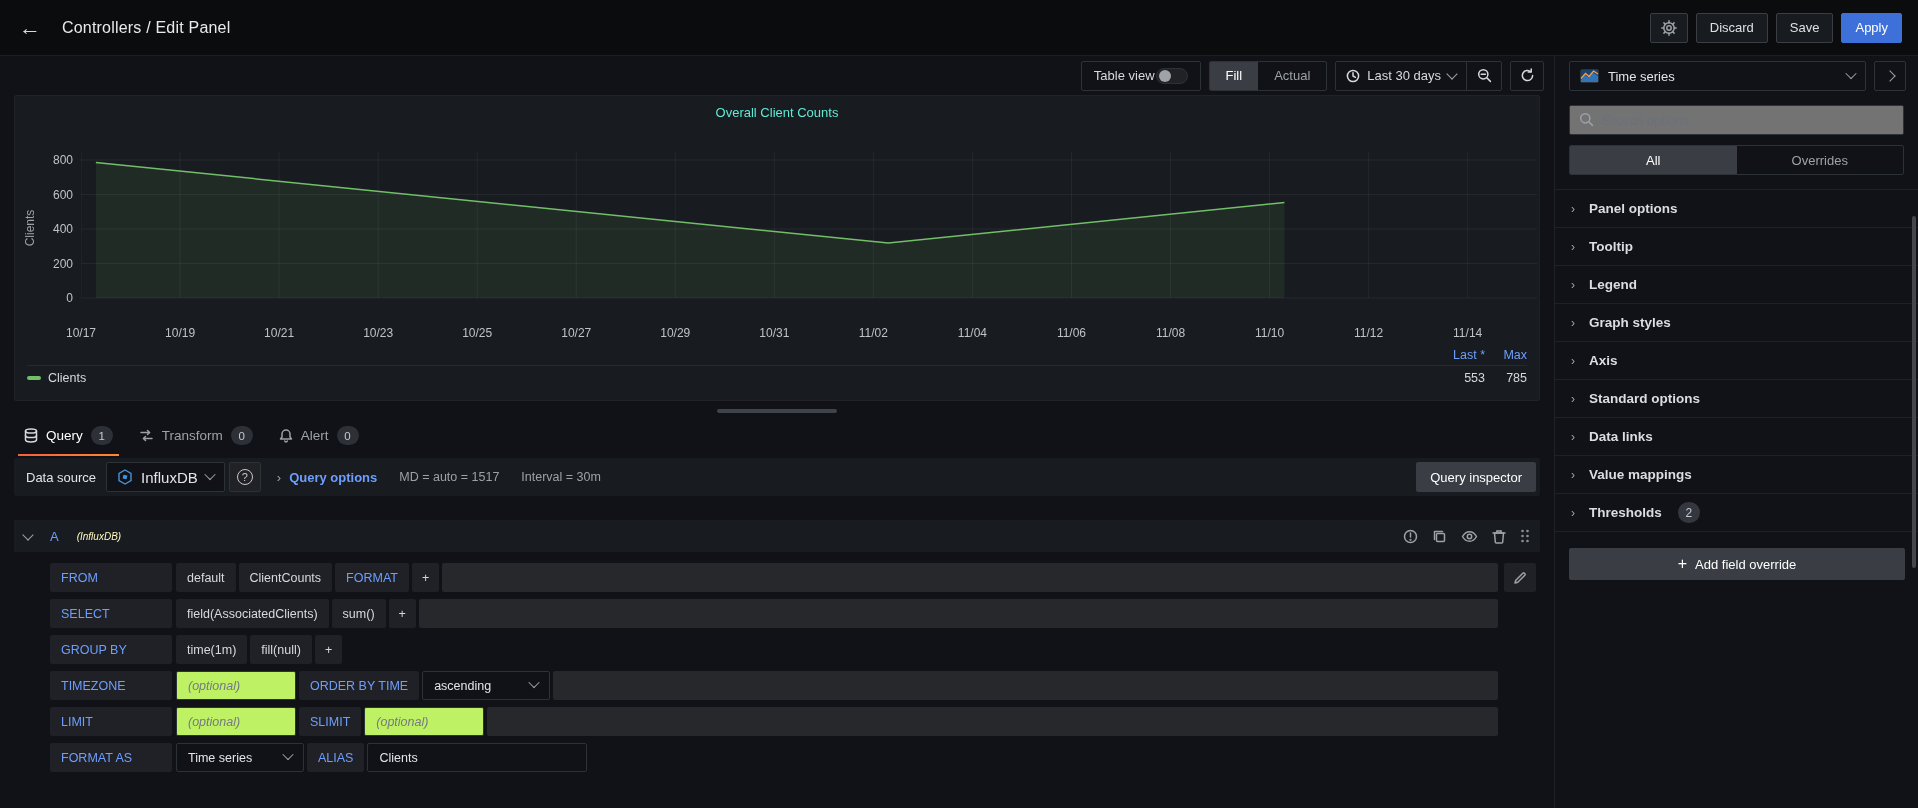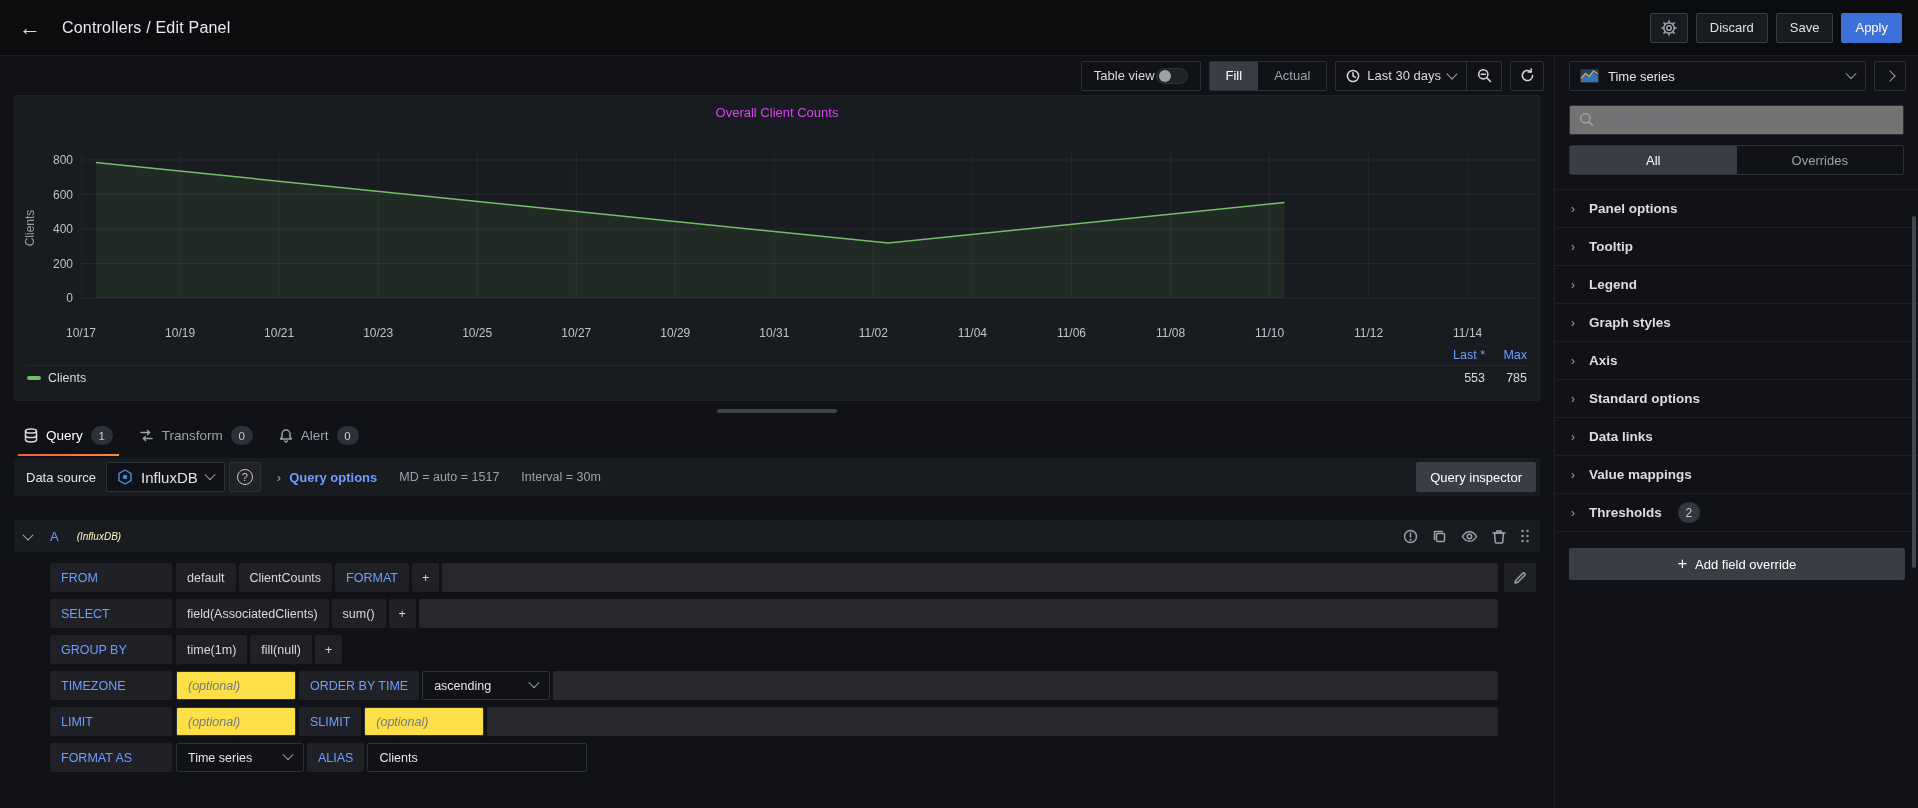--- a/index.html
+++ b/index.html
@@ -31,21 +31,21 @@
   .segmented .seg.active { background:#3a3d44; color:#fff; font-weight:500; }
   .timepicker { }
   .timepicker .tp-main { display:flex; align-items:center; gap:7px; padding:0 10px; font-size:13px; color:#d8d9dd; font-weight:500; cursor:pointer; height:100%; }
   .tp-div { width:1px; height:100%; background:#2c3235; }
   .tp-zoom { width:34px; height:100%; display:flex; align-items:center; justify-content:center; cursor:pointer; }
   .refresh-btn { width:34px; justify-content:center; cursor:pointer; }
   .chev { display:inline-block; width:8px; height:8px; border-right:1.5px solid #9da1a8; border-bottom:1.5px solid #9da1a8; transform:rotate(45deg) translate(-1px,-1px); }
 
   
   .panel { margin:0 14px; height:306px; background:#181b1f; border:1px solid #202226; border-radius:2px; padding-top:6px; }
-  .panel-title { text-align:center; font-size:13px; font-weight:500; color:#d946ef; height:26px; line-height:22px; }
+  .panel-title { text-align:center; font-size:13px; font-weight:500; color:#5eead4; height:26px; line-height:22px; }
   .chart { display:flex; padding:6px 2px 0 6px; }
   .ylab { width:18px; height:188px; display:flex; align-items:center; justify-content:center; }
   .ylab span { transform:rotate(-90deg); white-space:nowrap; font-size:12px; color:#9da1a8; }
   .yticks { position:relative; width:42px; height:188px; }
   .yticks span { position:absolute; right:8px; font-size:12px; color:#c0c2c9; line-height:14px; }
   .plot { position:relative; flex:1; }
   .plot svg.grid { display:block; width:100%; height:188px; }
   .xlabels { position:relative; height:22px; margin-top:2px; }
   .xlabels span { position:absolute; top:2px; transform:translateX(-50%); font-size:12px; color:#c0c2c9; white-space:nowrap; }
   .legend { margin:2px 12px 0 12px; }
@@ -89,21 +89,21 @@
   .q-ds { color:#fef9c3; font-size:10px; font-style:italic; margin-left:8px; }
   .q-actions { margin-left:auto; display:flex; align-items:center; gap:14px; color:#8e9097; }
   .q-actions .act { cursor:pointer; display:flex; align-items:center; }
   .q-rows { padding:4px 0 0 36px; }
   .q-row { display:flex; align-items:stretch; height:29px; margin-top:7px; }
   .q-row .segm { display:flex; align-items:center; padding:0 11px; background:#1f2126; border-radius:2px; margin-right:3px; font-size:12.5px; white-space:nowrap; cursor:pointer; }
   .q-row .segm.first { width:122px; margin-right:4px; }
   .q-row .segm.kw { color:#6e9fff; font-weight:500; }
   .q-row .segm.val { color:#d8d9dd; }
   .q-row .segm.plus { color:#d8d9dd; padding:0 10px; }
-  .q-row .segm.inputseg { background:#fde047; border:1px solid #2c3235; width:120px; color:#757982; font-style:italic; }
+  .q-row .segm.inputseg { background:#bef264; border:1px solid #2c3235; width:120px; color:#757982; font-style:italic; }
   .q-row .segm.textseg { background:#111217; border:1px solid #2c3235; width:220px; color:#e3e4e8; }
   .q-row .segm.selectseg { background:#111217; border:1px solid #2c3235; width:128px; color:#e3e4e8; justify-content:space-between; gap:10px; }
   .q-row .filler { flex:1; background:#26282c; border-radius:2px; margin-right:42px; }
   .q-row .filler.tight { margin-right:6px; }
   .q-row .pencil-btn { width:32px; background:#1f2126; border-radius:2px; display:flex; align-items:center; justify-content:center; margin-right:4px; cursor:pointer; }
 
   
   .sidebar { width:364px; background:#111217; border-left:1px solid #202226; position:relative; }
   .viz-row { display:flex; align-items:center; gap:8px; padding:5px 12px 4px 14px; height:39px; }
   .viz-picker { flex:1; height:30px; border:1px solid #2c3235; border-radius:2px; display:flex; align-items:center; gap:9px; padding:0 10px; cursor:pointer; }

